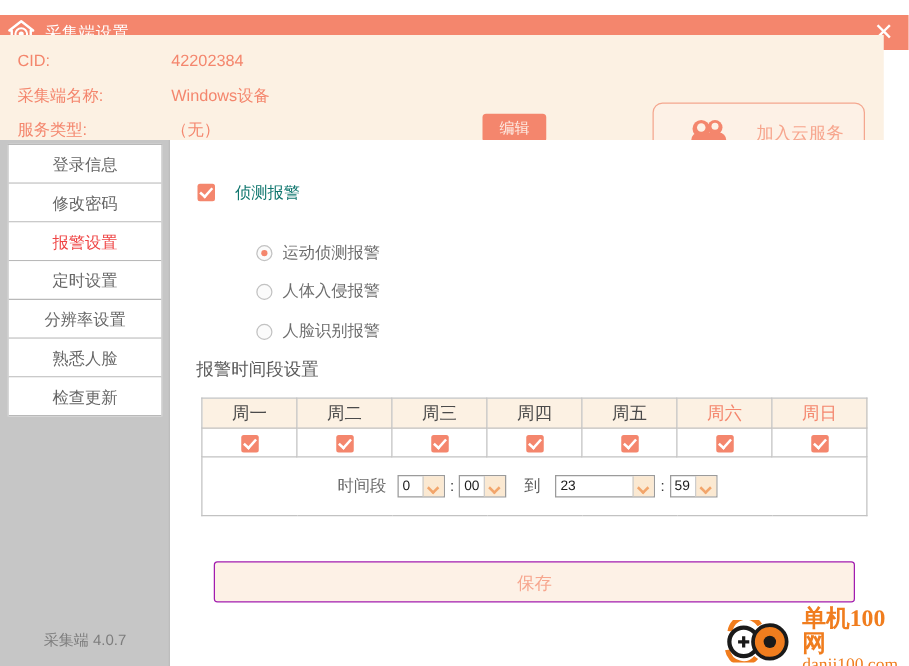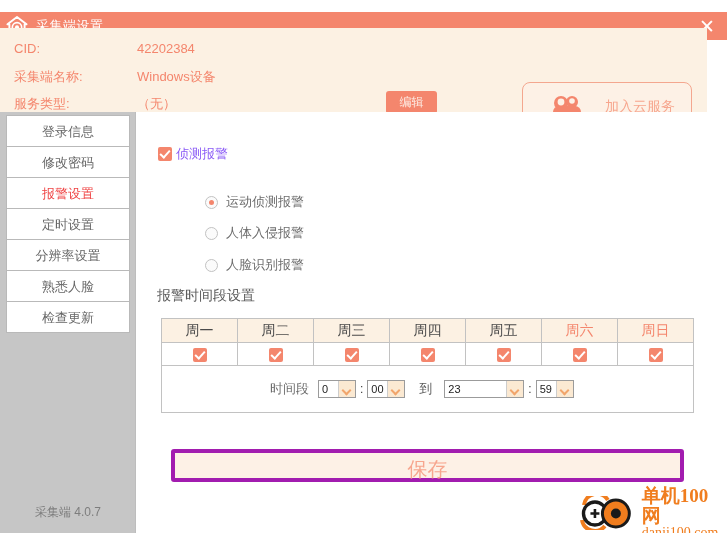--- a/index.html
+++ b/index.html
@@ -169,23 +169,23 @@
   .cbx::after {
     content: "";
     position: absolute;
     left: 4px; top: 1px;
     width: 4px; height: 8px;
     border: solid #ffffff;
     border-width: 0 2px 2px 0;
     transform: rotate(42deg);
   }
   #detect-label {
-    margin-left: 4px;
-    font-size: 13px;
-    color: #8b5cf6;
+    margin-left: 16px;
+    font-size: 13px;
+    color: #0f766e;
   }
 
   
   .radio-row {
     position: absolute;
     left: 68px;
     display: flex;
     align-items: center;
     cursor: pointer;
   }
@@ -322,24 +322,24 @@
     font-size: 13px;
     color: #5b5b5b;
   }
 
   
   #save-btn {
     position: absolute;
     left: 34px; top: 337px;
     width: 513px; height: 33px;
     background: #fdf1e6;
-    border: 4px solid #a21caf;
+    border: 1px solid #a21caf;
     border-radius: 3px;
     color: #f7a68e;
-    font-size: 20px;
+    font-size: 14px;
     line-height: 33px;
     text-align: center;
     cursor: pointer;
     box-sizing: border-box;
   }
 
   
   #watermark {
     position: absolute;
     left: 440px; top: 374px;

